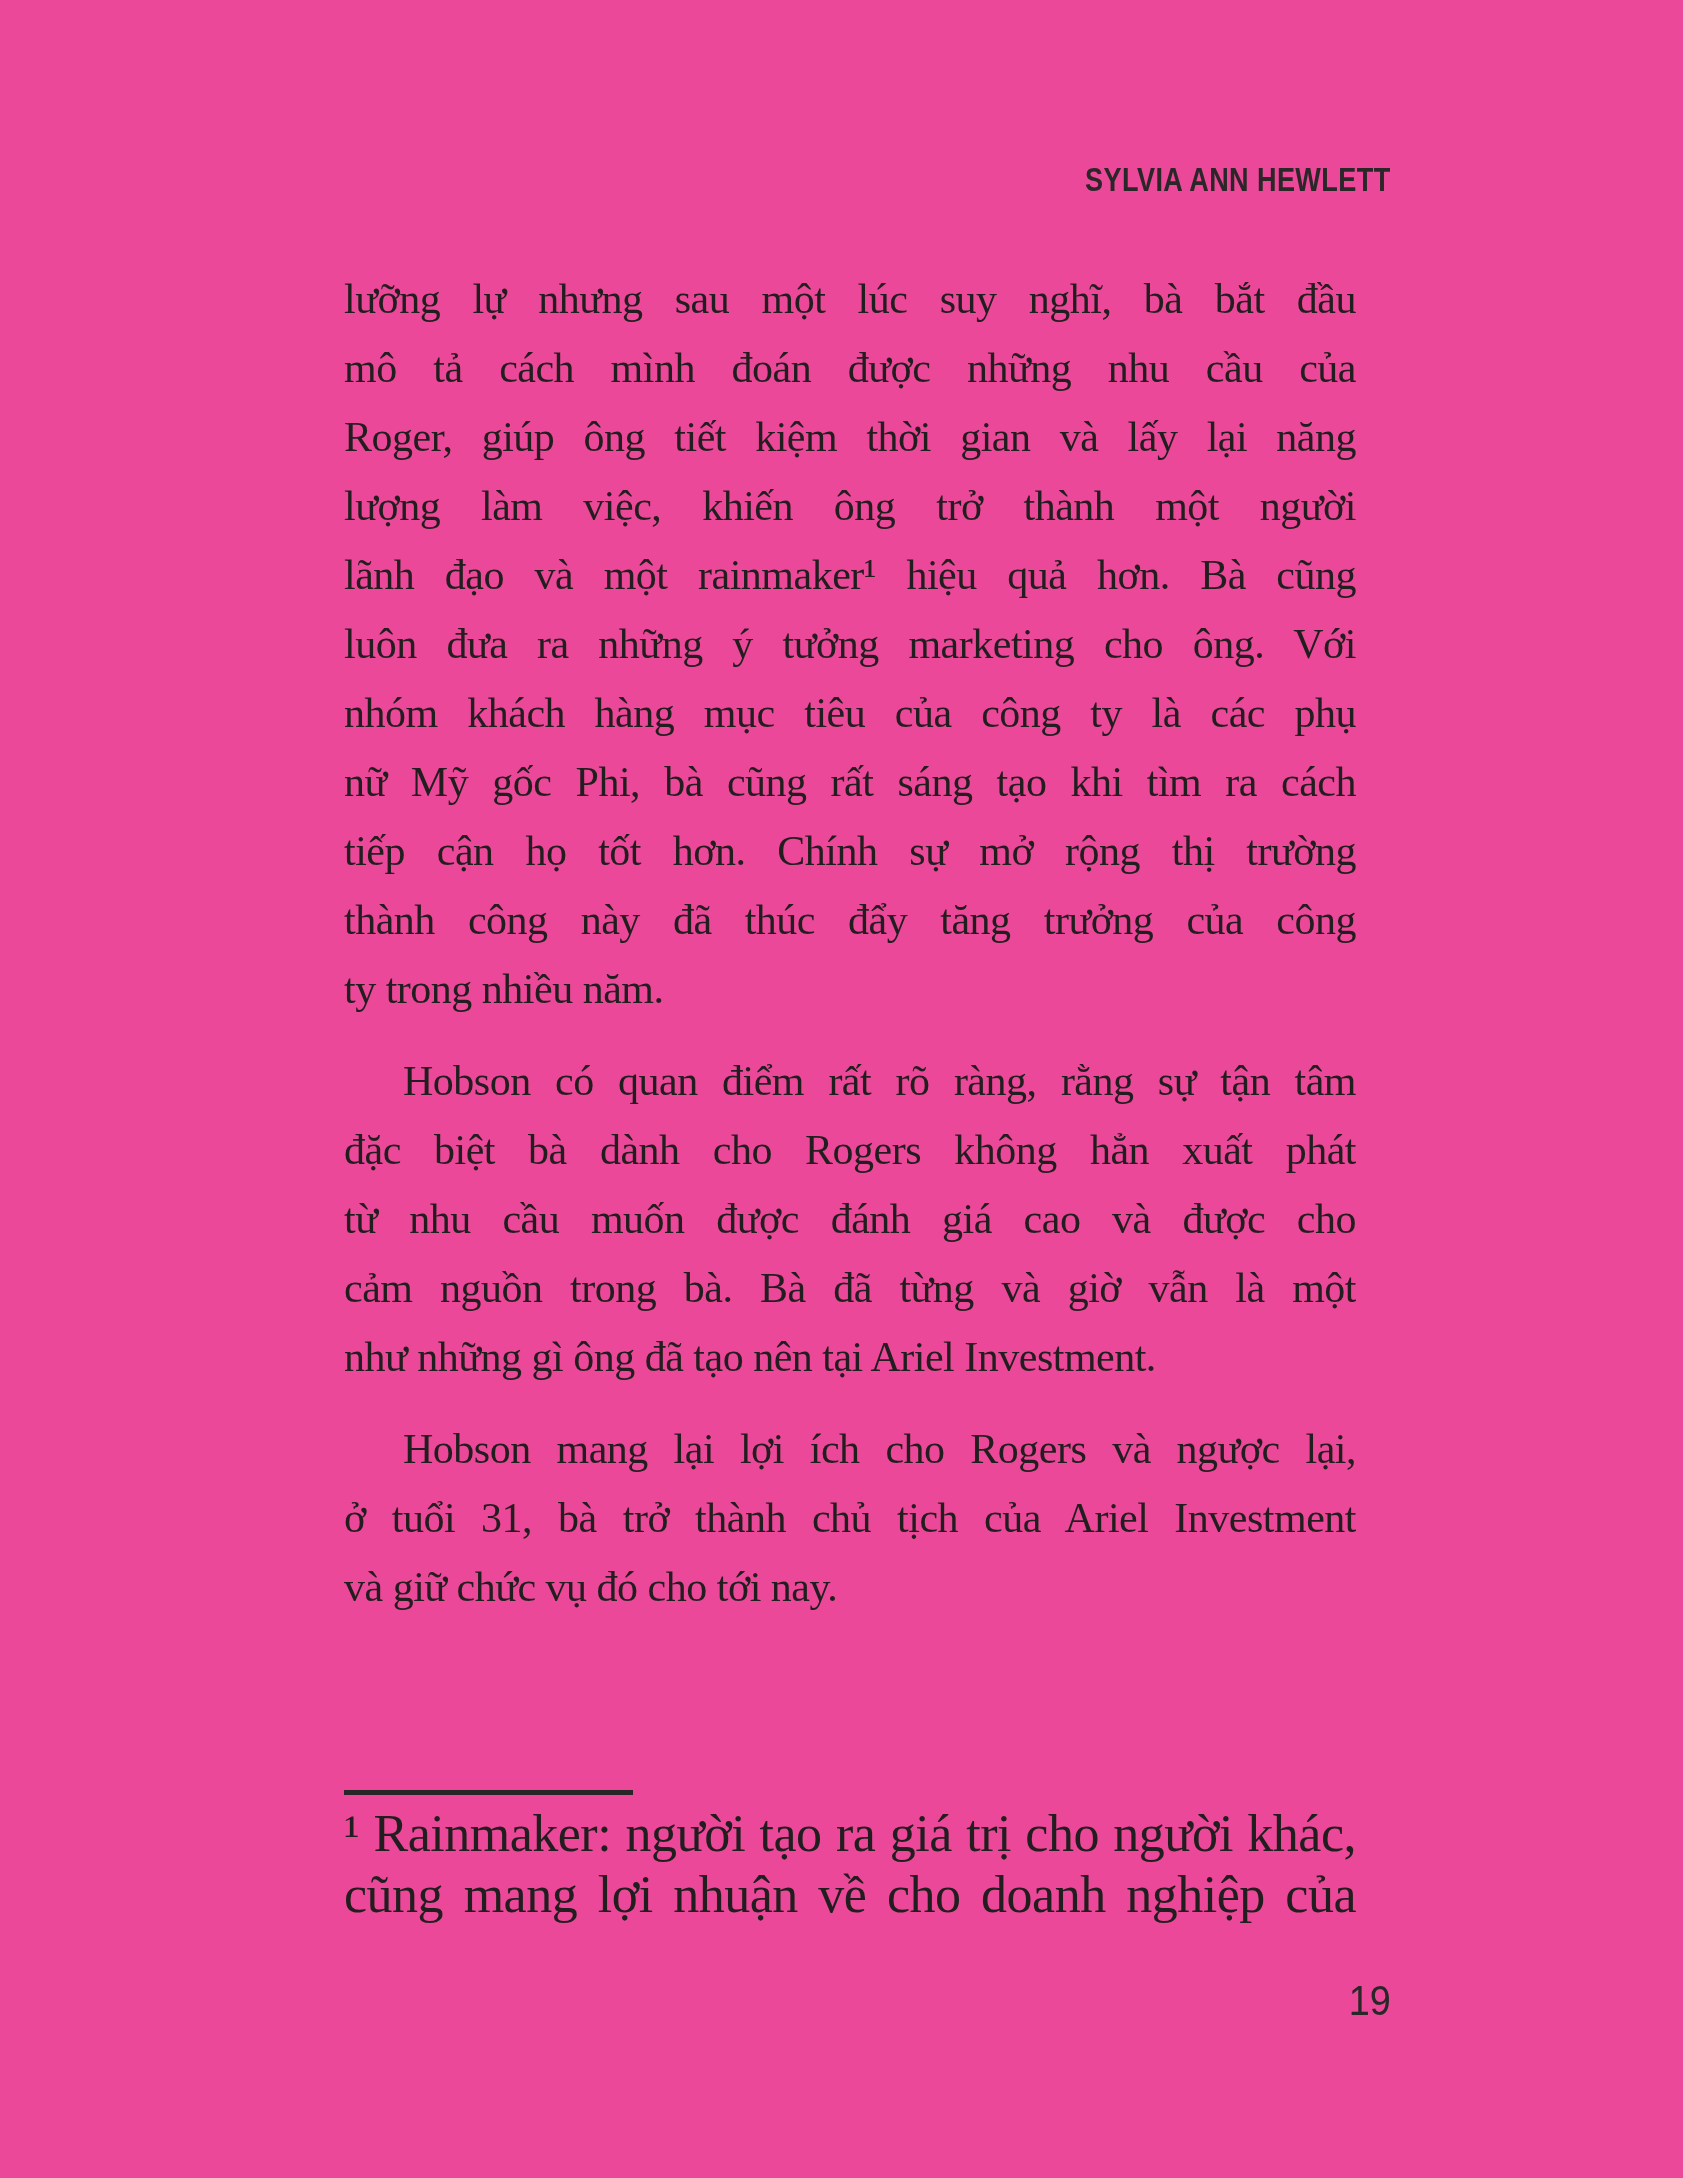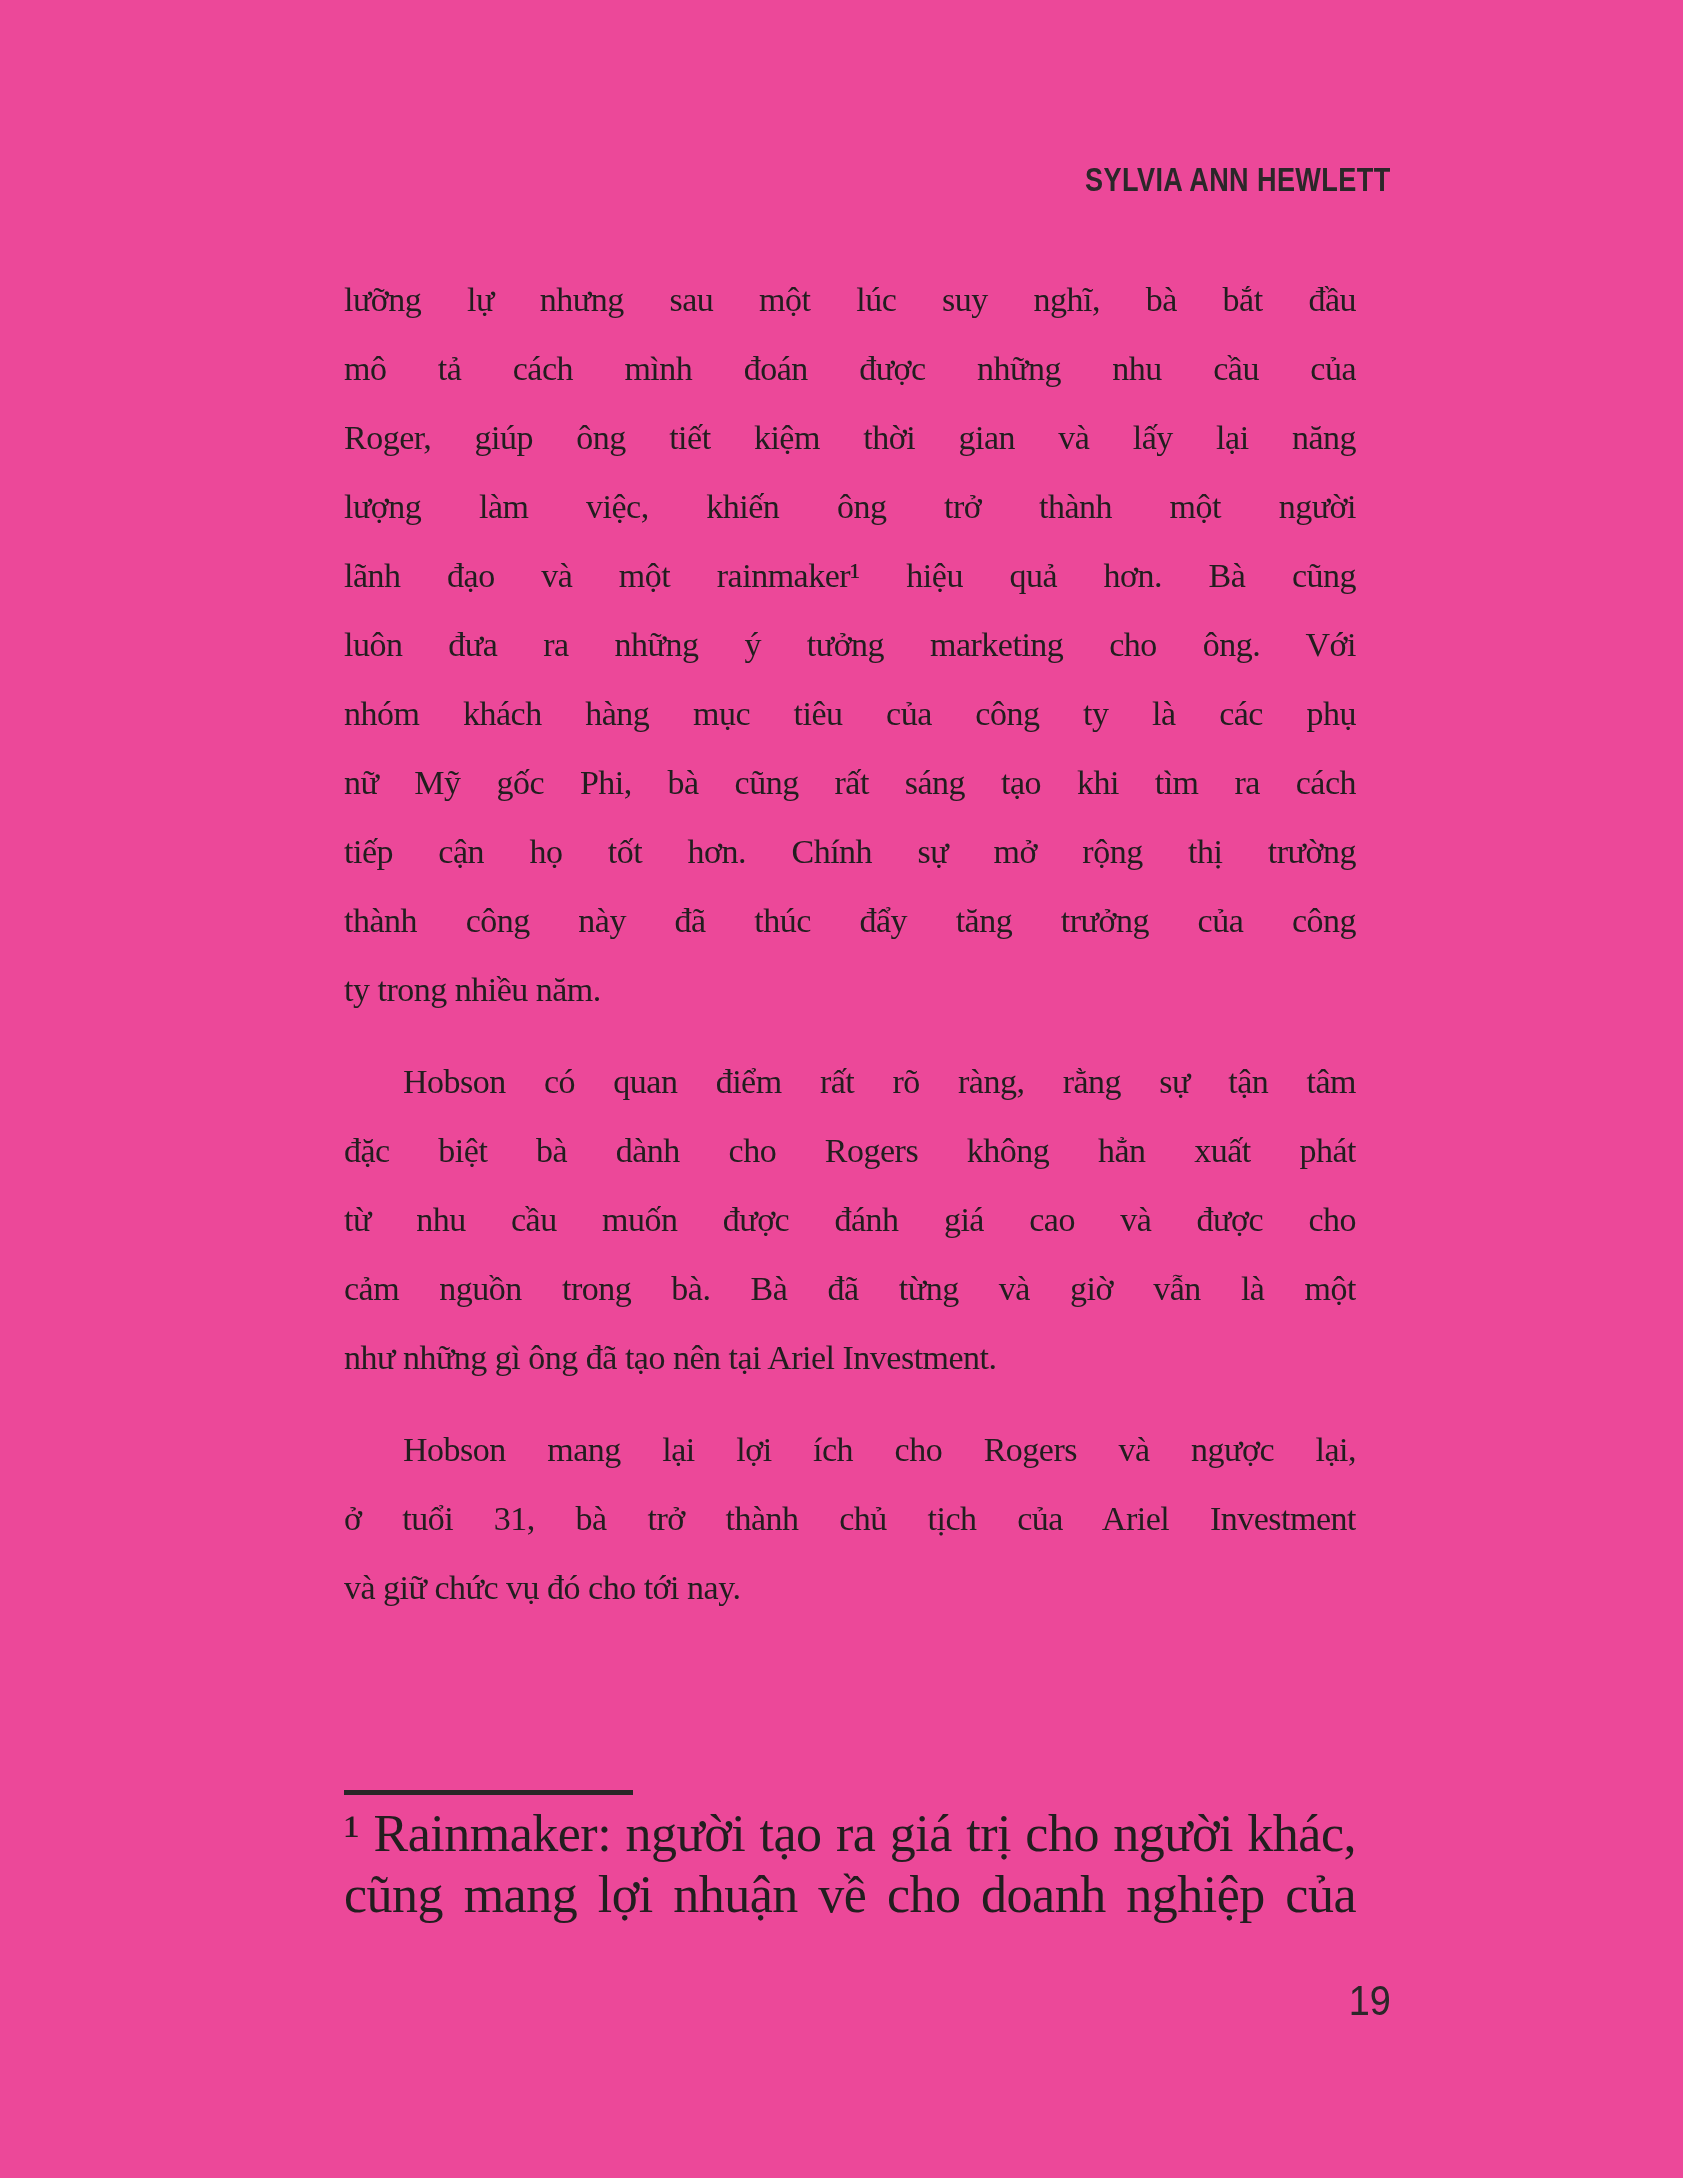--- a/index.html
+++ b/index.html
@@ -33,21 +33,21 @@
     transform-origin: 100% 50%;
     white-space: nowrap;
   }
 
   
   .body-text {
     position: absolute;
     top: 265px;
     left: 344px;
     width: 1012px;
-    font-size: 34px;
+    font-size: 42px;
     letter-spacing: -0.5px;
     line-height: 69px;
   }
   .paragraph { margin: 0; }
   .paragraph + .paragraph { margin-top: 23px; }
   .tline {
     height: 69px;
     overflow: hidden;
     text-align: justify;
     text-align-last: justify;

